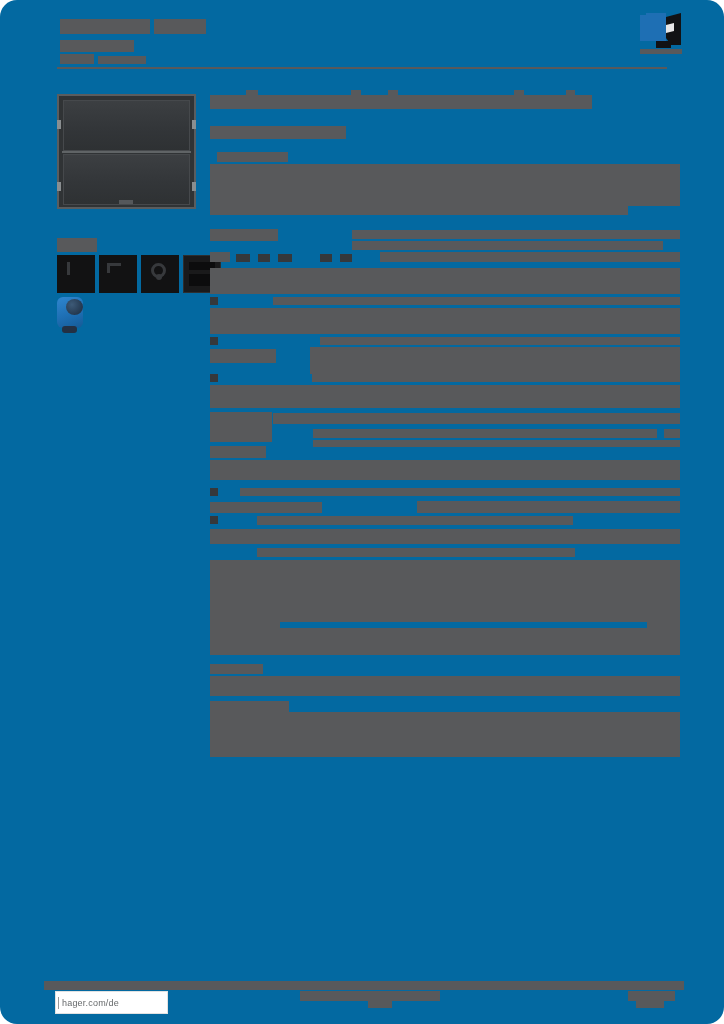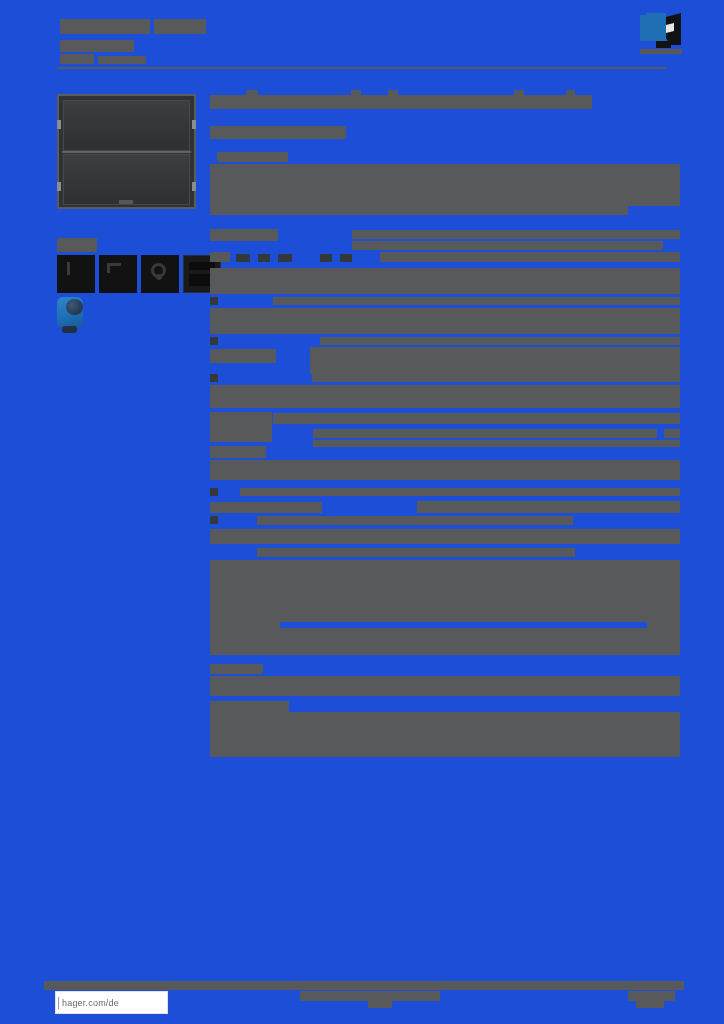--- a/index.html
+++ b/index.html
@@ -1,18 +1,18 @@
 <!DOCTYPE html>
 <html><head>
 <meta charset="utf-8">
 <style>
   * { margin:0; padding:0; box-sizing:border-box; }
   html,body { background:#ffffff; }
   body { font-family:"Liberation Sans", sans-serif; }
-  .page { position:relative; width:724px; height:1024px; background:#1d4ed8; overflow:hidden; }
+  .page { position:relative; width:724px; height:1024px; background:#0369a1; overflow:hidden;border-radius:17px; }
 
   
   .bar { position:absolute; }
 
   
   .logo { position:absolute; left:638px; top:11px; width:46px; height:40px; }
 
   
   .product { position:absolute; left:57px; top:94px; width:139px; height:115px;
              background:#303335; border:2px solid #5a5d5f; }

